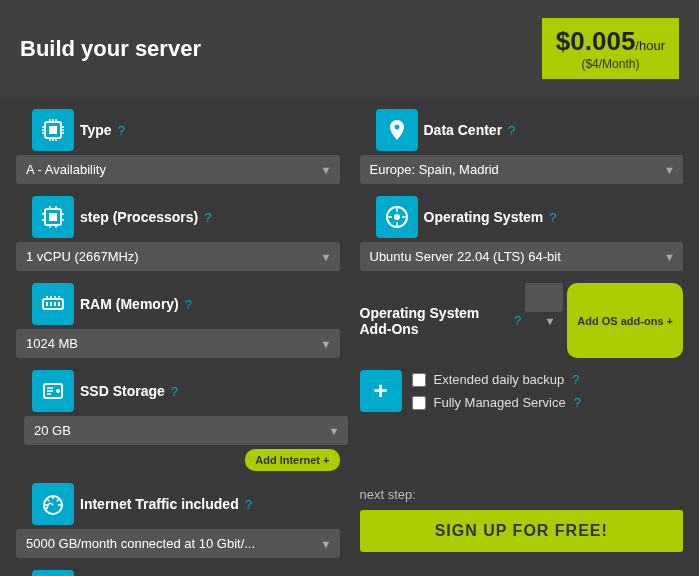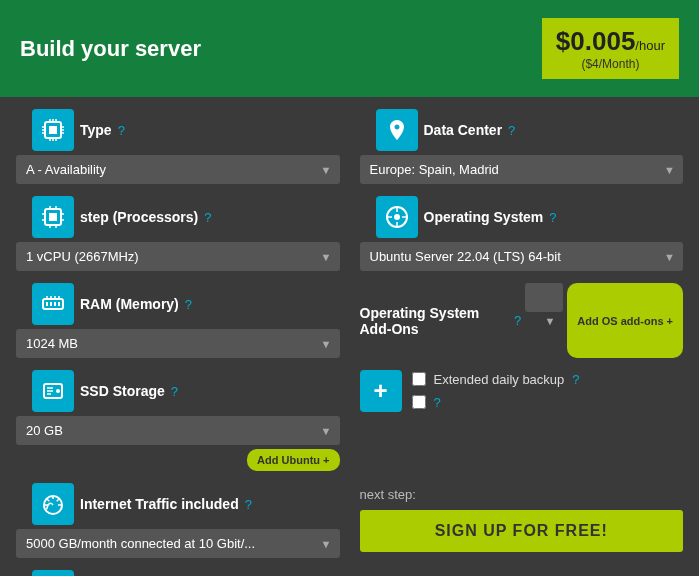--- a/index.html
+++ b/index.html
@@ -11,21 +11,21 @@
       align-items: center;
       min-height: 100vh;
     }
     .container {
       width: 699px;
       background: #fff;
       position: relative;
       overflow: hidden;
     }
     .header {
-      background: #15803d;
+      background: #404040;
       padding: 18px 20px;
       display: flex;
       align-items: center;
       justify-content: space-between;
     }
     .header-title {
       color: #fff;
       font-size: 22px;
       font-weight: bold;
     }
@@ -151,21 +151,21 @@
       gap: 10px;
       margin-bottom: 6px;
     }
     .addon-checks {
       display: flex;
       flex-direction: column;
       gap: 8px;
     }
     .addon-check-item {
       display: flex;
-      align-items: flex-start;
+      align-items: center;
       gap: 8px;
       color: #ddd;
       font-size: 13px;
     }
     .addon-check-item input[type=checkbox] {
       width: 14px;
       height: 14px;
       cursor: pointer;
     }
     .os-addons-section {
@@ -210,20 +210,21 @@
       display: flex;
       align-items: flex-start;
       flex-direction: column;
       gap: 4px;
     }
     .storage-select-row {
       display: flex;
       align-items: center;
       gap: 8px;
       width: 100%;
+      margin-left: 8px;
     }
   </style>
 </head>
 <body>
 
 <div class="container">
 
   <div class="header">
     <span class="header-title">Build your server</span>
     <div class="price-badge">
@@ -423,35 +424,36 @@
         <div class="select-wrap">
           <select>
             <option>20 GB</option>
             <option>40 GB</option>
             <option>80 GB</option>
           </select>
           <span class="select-arrow">▼</span>
         </div>
       </div>
       <div style="display:flex; justify-content:flex-end; width:100%;">
-        <button class="add-btn">Add Ubuntu +</button>
+        <button class="add-btn">Add Internet +</button>
       </div>
     </div>
 
     <div class="field-group">
       <div class="addon-row">
         <div class="addon-plus-icon">+</div>
         <div class="addon-checks">
           <label class="addon-check-item">
             <input type="checkbox" style="">
             <span>Extended daily backup</span>
             <span class="help-icon">?</span>
           </label>
           <label class="addon-check-item">
             <input type="checkbox" style="">
+            <span>Fully Managed Service</span>
             <span class="help-icon">?</span>
           </label>
         </div>
       </div>
     </div>
 
     <div class="field-group">
       <div class="field-header">
         <div class="field-icon">
           <svg viewBox="0 0 24 24">

